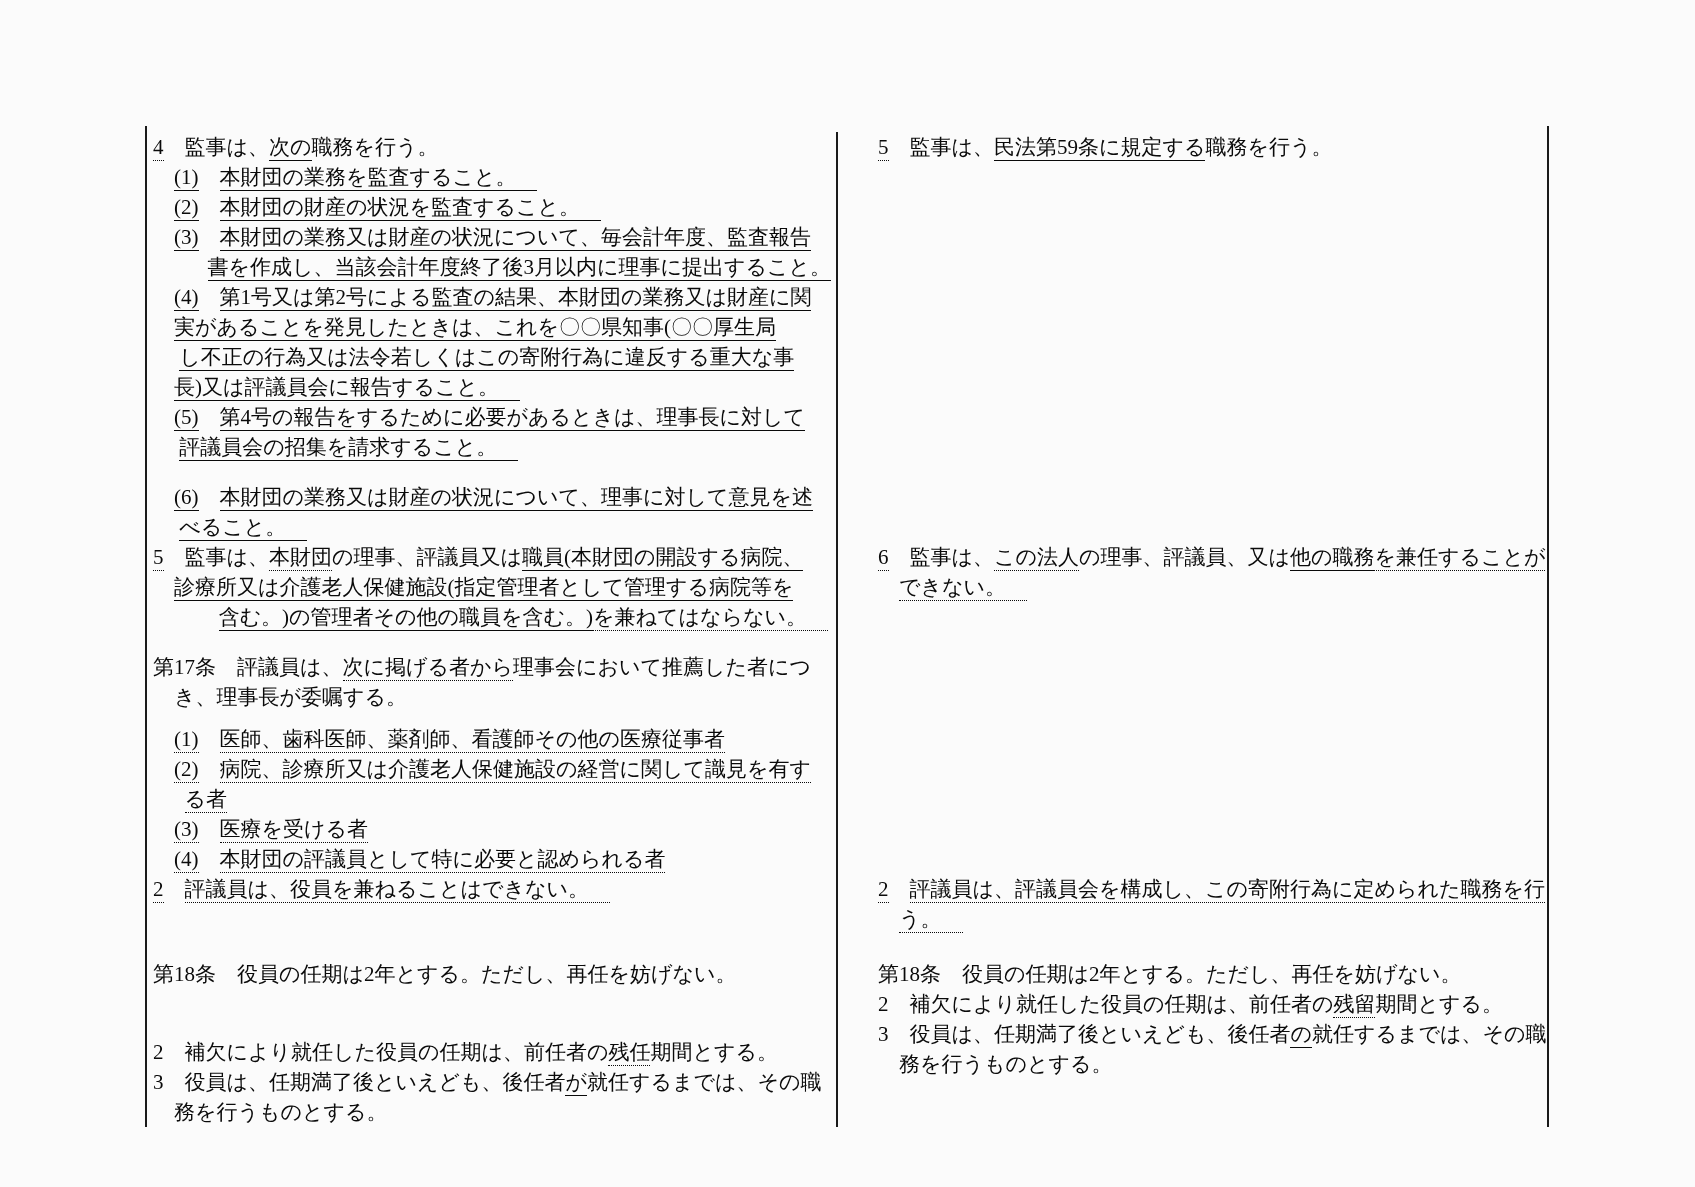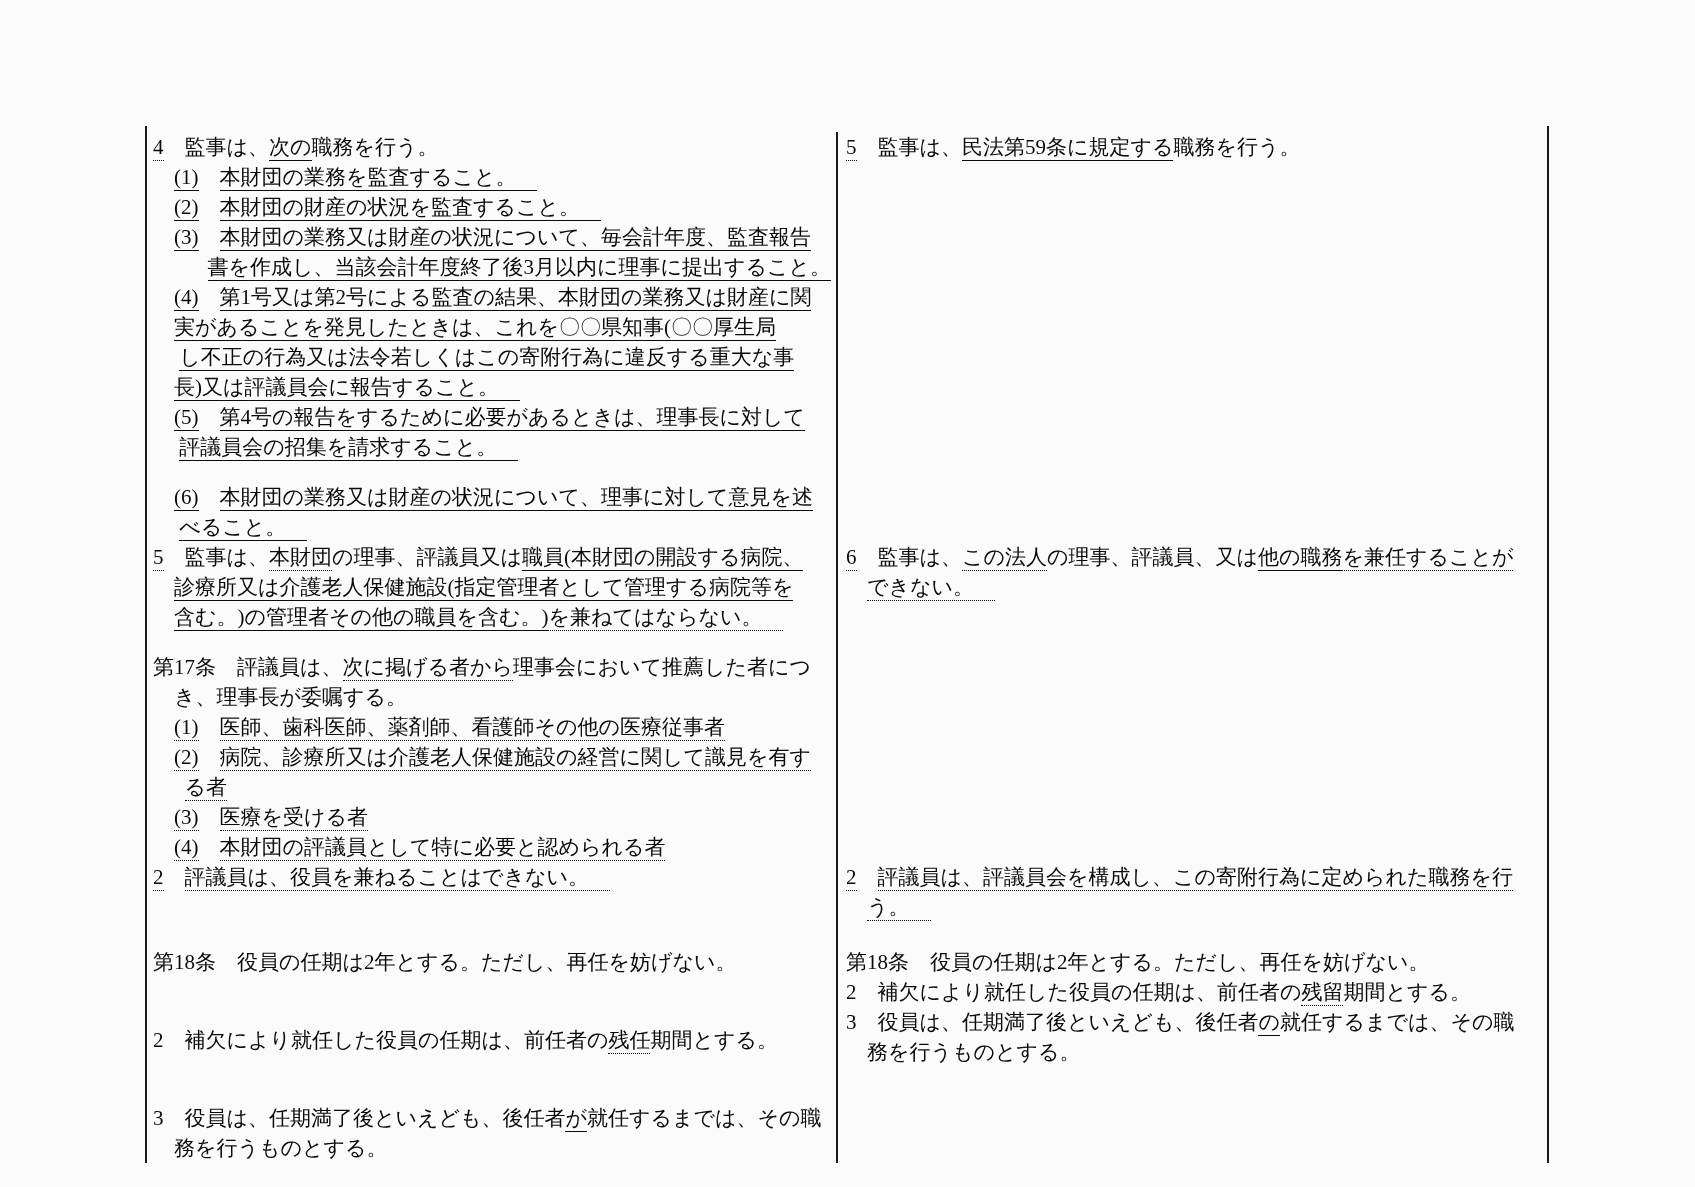--- a/index.html
+++ b/index.html
@@ -21,20 +21,21 @@
     left:145px;top:126px;
     width:1404px;
     box-sizing:border-box;
     border-left:2px solid var(--rule);
     border-right:2px solid var(--rule);
     padding-top:6px;
   }
   .row{
     display:grid;
     grid-template-columns:691px 1fr;
+    gap:32px;
   }
   .cell{box-sizing:border-box;}
   .cell-left{
     border-right:2px solid var(--rule);
     padding:0 8px 0 6px;
   }
   .cell-right{
     padding:0 8px 0 8px;
   }
   .ln{
@@ -69,52 +70,52 @@
         <div class="ln" style="padding-left: 26.25px;"><span class="u-solid">べること。　</span></div>
       </div>
       <div class="cell cell-right">
         <div class="ln" style="padding-left: 0px;"><span class="u-dotted">5</span><span class="u-none">　監事は、</span><span class="u-solid">民法第59条に規定する</span><span class="u-none">職務を行う。</span></div>
       </div>
     </div>
     <div class="row" style="min-height: 110px;">
       <div class="cell cell-left">
         <div class="ln" style="padding-left: 0px;"><span class="u-dotted">5</span><span class="u-none">　監事は、</span><span class="u-dotted">本財団</span><span class="u-none">の理事、評議員又は</span><span class="u-solid">職員(本財団の開設する病院、</span></div>
         <div class="ln" style="padding-left: 21px;"><span class="u-solid">診療所又は介護老人保健施設(指定管理者として管理する病院等を</span></div>
-        <div class="ln" style="padding-left: 21px;"><span class="u-solid">含む。)の管理者その他の職員を含む。)</span><span class="u-dotted">を兼ねてはならない。　</span></div>
+        <div class="ln" style="padding-left: 21px; text-align: right;"><span class="u-solid">含む。)の管理者その他の職員を含む。)</span><span class="u-dotted">を兼ねてはならない。　</span></div>
       </div>
       <div class="cell cell-right">
         <div class="ln" style="padding-left: 0px;"><span class="u-dotted">6</span><span class="u-none">　監事は、</span><span class="u-dotted">この法人</span><span class="u-none">の理事、評議員、又は</span><span class="u-solid">他の職務</span><span class="u-dotted">を兼任することが</span></div>
         <div class="ln" style="padding-left: 21px;"><span class="u-dotted">できない。　</span></div>
       </div>
     </div>
     <div class="row" style="min-height: 210px;">
       <div class="cell cell-left">
         <div class="ln" style="padding-left: 0px;"><span class="u-none">第17条　評議員は、</span><span class="u-dotted">次に掲げる者から</span><span class="u-none">理事会において推薦した者につ</span></div>
         <div class="ln" style="padding-left: 21px;"><span class="u-none">き、理事長が委嘱する。</span></div>
-        <div class="ln" style="padding-left: 21px;"><span class="u-dotted">(1)</span><span class="u-none">　</span><span class="u-dotted">医師、歯科医師、薬剤師、看護師その他の医療従事者</span></div>
+        <div class="ln" style="padding-left: 21px; margin-top: 12px;"><span class="u-dotted">(1)</span><span class="u-none">　</span><span class="u-dotted">医師、歯科医師、薬剤師、看護師その他の医療従事者</span></div>
         <div class="ln" style="padding-left: 21px;"><span class="u-dotted">(2)</span><span class="u-none">　</span><span class="u-dotted">病院、診療所又は介護老人保健施設の経営に関して識見を有す</span></div>
         <div class="ln" style="padding-left: 31.5px;"><span class="u-dotted">る者</span></div>
         <div class="ln" style="padding-left: 21px;"><span class="u-dotted">(3)</span><span class="u-none">　</span><span class="u-dotted">医療を受ける者</span></div>
         <div class="ln" style="padding-left: 21px;"><span class="u-dotted">(4)</span><span class="u-none">　</span><span class="u-dotted">本財団の評議員として特に必要と認められる者</span></div>
       </div>
     </div>
     <div class="row" style="min-height: 85px;">
       <div class="cell cell-left">
         <div class="ln" style="padding-left: 0px;"><span class="u-dotted">2</span><span class="u-none">　</span><span class="u-dotted">評議員は、役員を兼ねることはできない。　</span></div>
       </div>
       <div class="cell cell-right">
         <div class="ln" style="padding-left: 0px;"><span class="u-dotted">2</span><span class="u-none">　</span><span class="u-dotted">評議員は、評議員会を構成し、この寄附行為に定められた職務を行</span></div>
         <div class="ln" style="padding-left: 21px;"><span class="u-dotted">う。　</span></div>
       </div>
     </div>
     <div class="row" style="min-height: 122px;">
       <div class="cell cell-left">
         <div class="ln" style="padding-left: 0px;"><span class="u-none">第18条　役員の任期は2年とする。ただし、再任を妨げない。</span></div>
         <div class="ln" style="padding-left: 0px; margin-top: 48px;"><span class="u-none">2　補欠により就任した役員の任期は、前任者の</span><span class="u-dotted">残任</span><span class="u-none">期間とする。</span></div>
-        <div class="ln" style="padding-left: 0px; margin-top: 48px;"><span class="u-none">3　役員は、任期満了後といえども、後任者</span><span class="u-solid">が</span><span class="u-none">就任するまでは、その職</span></div>
+        <div class="ln" style="padding-left: 0px;"><span class="u-none">3　役員は、任期満了後といえども、後任者</span><span class="u-solid">が</span><span class="u-none">就任するまでは、その職</span></div>
         <div class="ln" style="padding-left: 21px;"><span class="u-none">務を行うものとする。</span></div>
       </div>
       <div class="cell cell-right">
         <div class="ln" style="padding-left: 0px;"><span class="u-none">第18条　役員の任期は2年とする。ただし、再任を妨げない。</span></div>
         <div class="ln" style="padding-left: 0px;"><span class="u-none">2　補欠により就任した役員の任期は、前任者の</span><span class="u-dotted">残留</span><span class="u-none">期間とする。</span></div>
         <div class="ln" style="padding-left: 0px;"><span class="u-none">3　役員は、任期満了後といえども、後任者</span><span class="u-solid">の</span><span class="u-none">就任するまでは、その職</span></div>
         <div class="ln" style="padding-left: 21px;"><span class="u-none">務を行うものとする。</span></div>
       </div>
     </div>
   </div>

